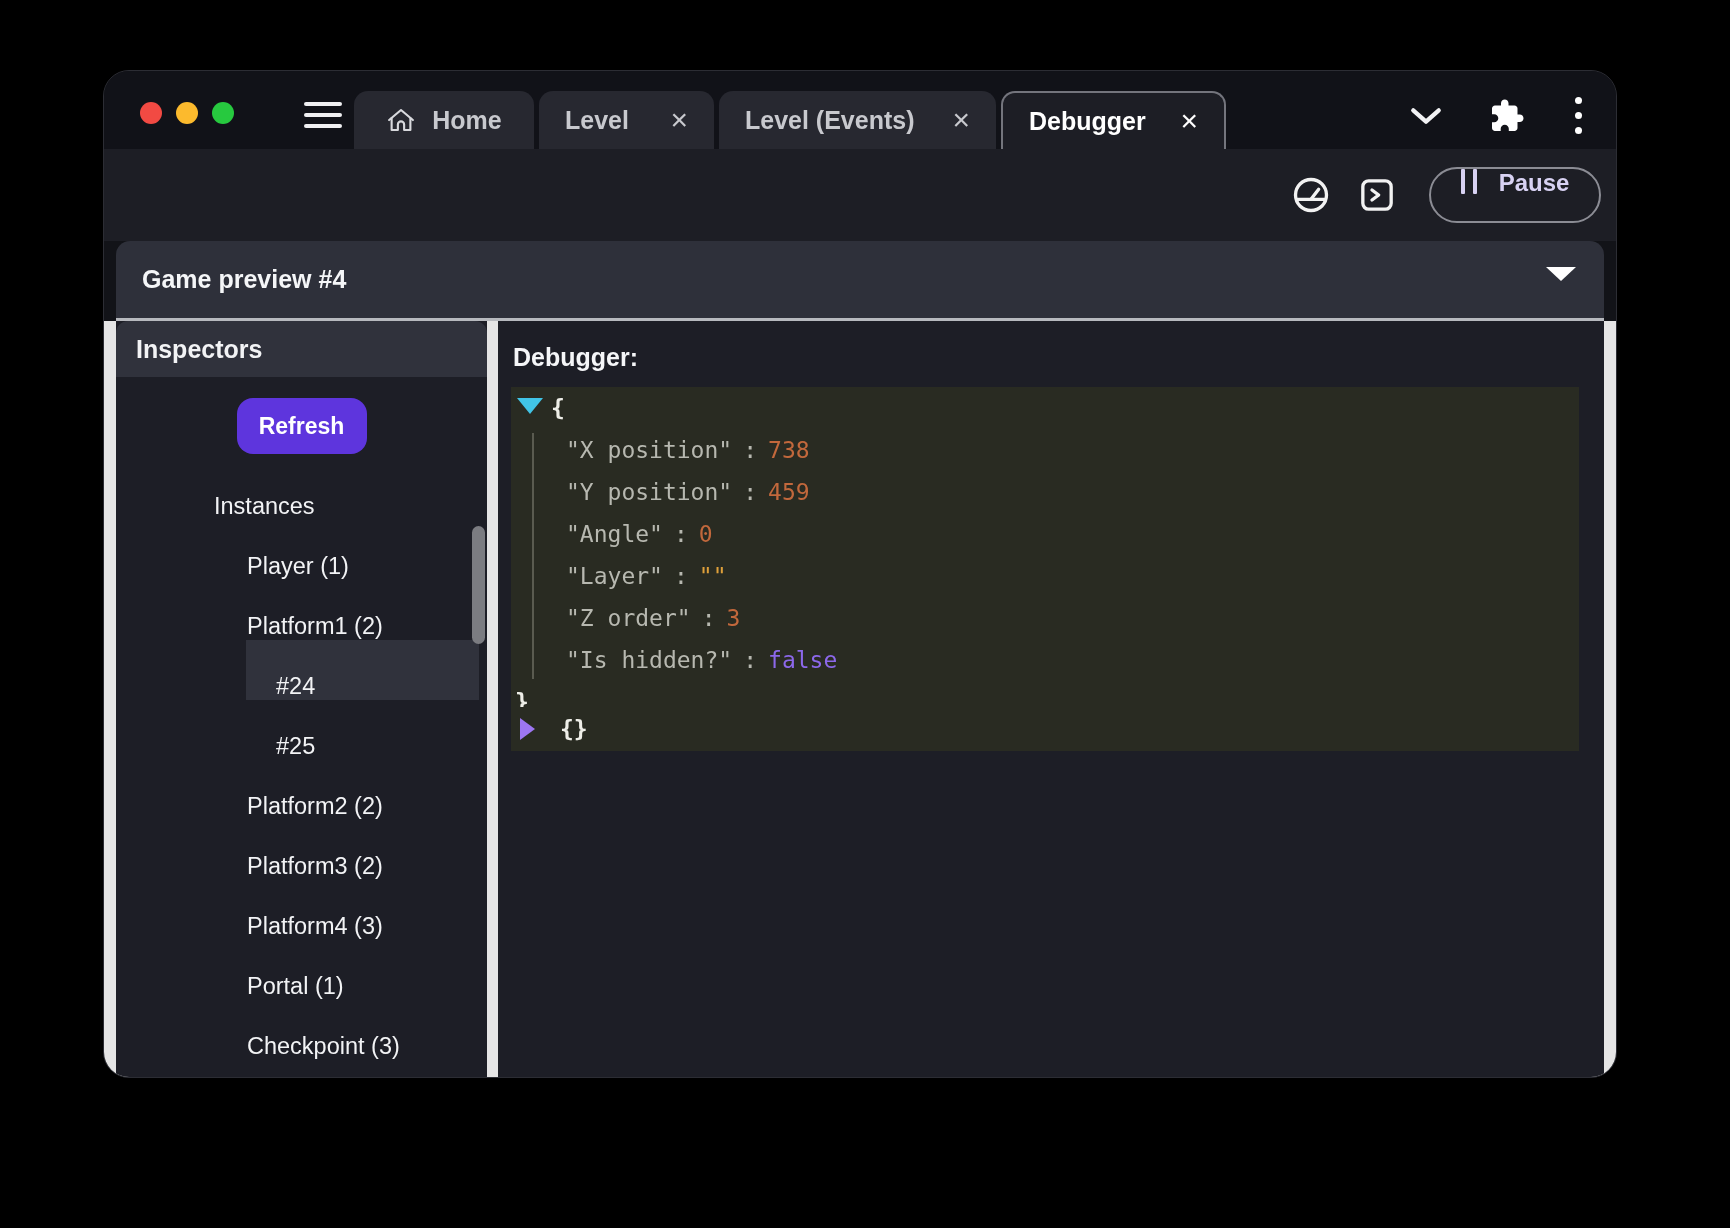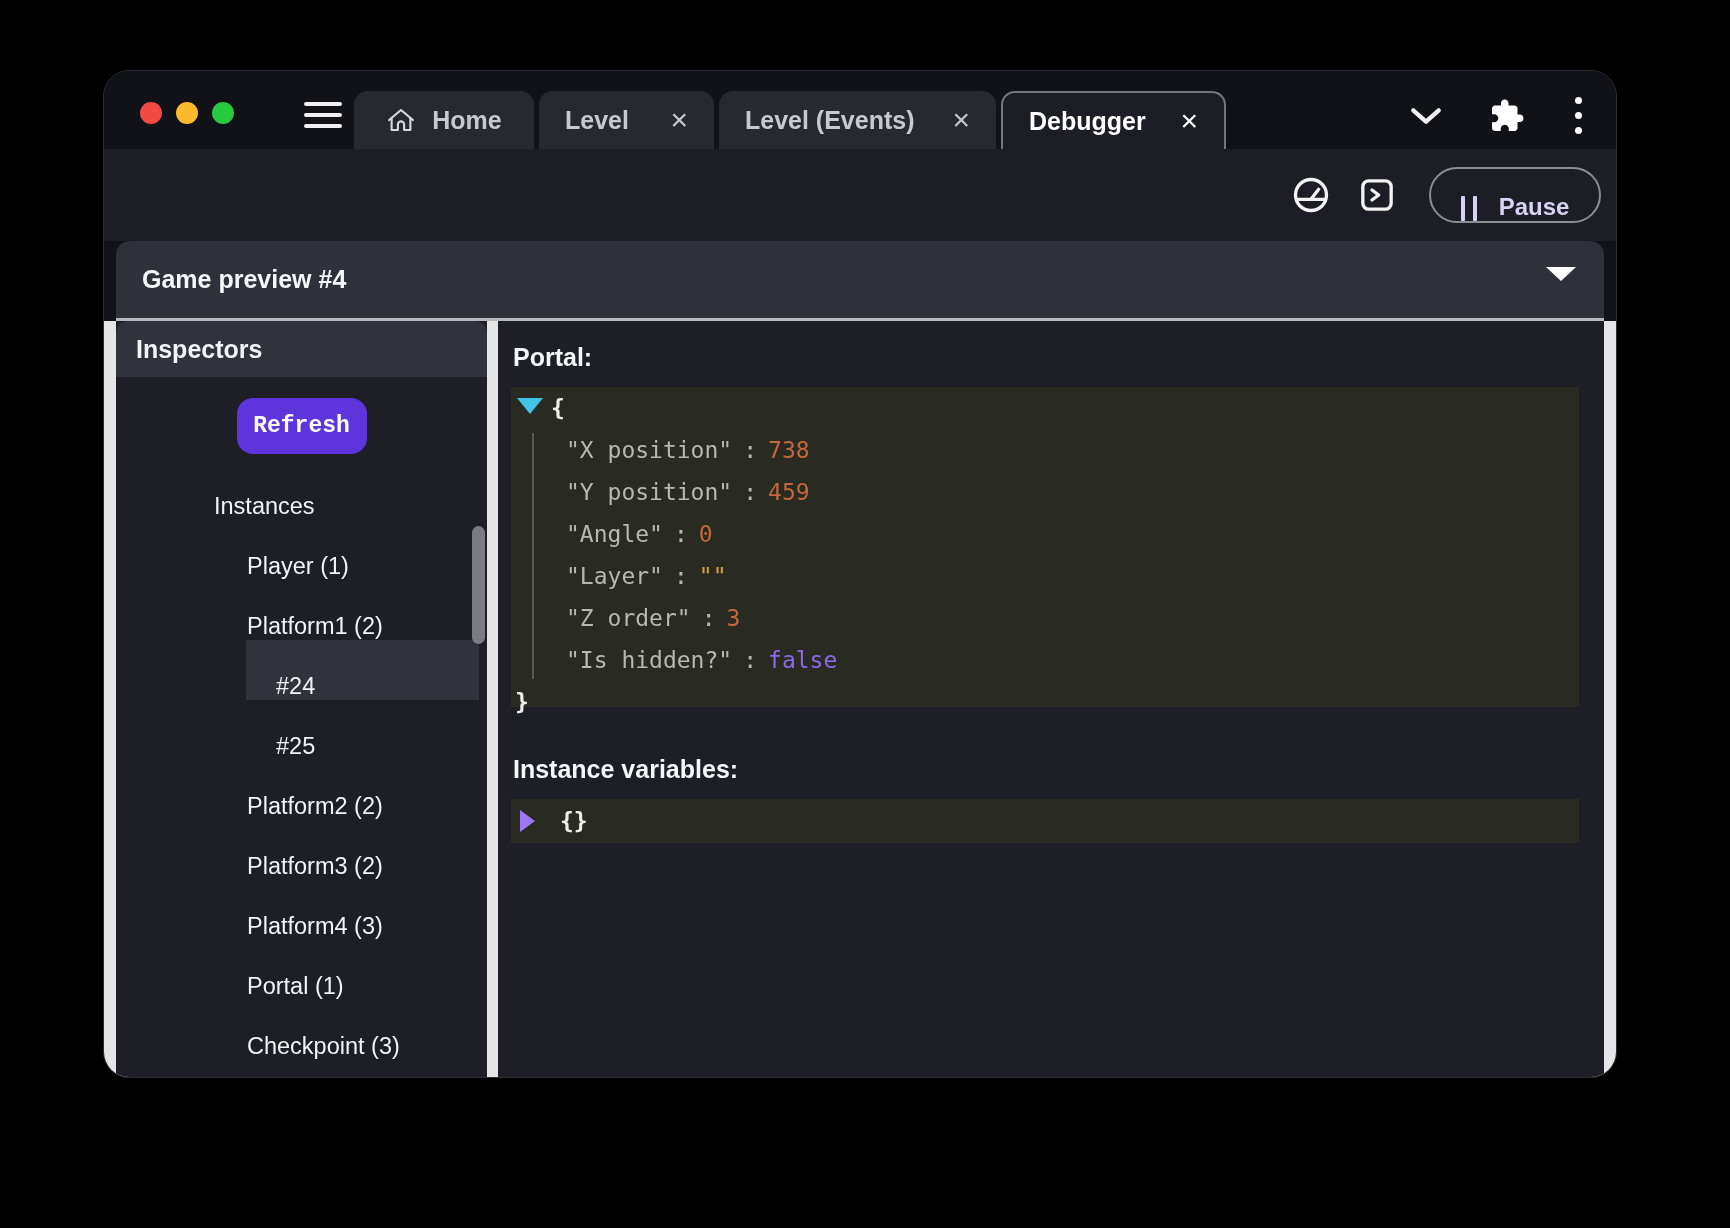--- a/index.html
+++ b/index.html
@@ -42,21 +42,21 @@
   .chev { width:34px; height:22px; color:#f2f2f4; cursor:pointer; }
   .puzzle { width:36px; height:36px; color:#ffffff; cursor:pointer; }
   .kebab { display:flex; flex-direction:column; gap:8px; padding:2px 4px; cursor:pointer; }
   .kebab i { width:7px; height:7px; border-radius:50%; background:#ffffff; }
 
   
   .toolbar { height:92px; background:#1d1e25; display:flex; align-items:center;
              justify-content:flex-end; padding-right:15px; gap:26px; }
   .tool-ico { width:40px; height:40px; color:#f2f2f2; cursor:pointer; }
   .pause-btn { height:56px; width:172px; border:2px solid #8b8c94; border-radius:28px;
-               background:transparent; display:flex; align-items:flex-end; justify-content:center;
+               background:transparent; display:flex; align-items:flex-start; justify-content:center;
                gap:22px; cursor:pointer; margin-left:6px; }
   .pause-bars { display:flex; gap:8px; }
   .pause-bars i { width:4px; height:25px; background:#d8d2f3; border-radius:1px; }
   .pause-label { color:#d8d2f3; font-size:24px; font-weight:700; }
 
   
   .preview-bar { height:80px; margin:0 12px; background:#2e303a;
                  border-radius:14px 14px 0 0; border-bottom:3px solid #b7b9be;
                  display:flex; align-items:center; position:relative; cursor:pointer; }
   .preview-title { color:#f5f6f8; font-size:25px; font-weight:600; padding-left:26px; }
@@ -67,21 +67,21 @@
   
   .content { display:flex; height:972px; background:#e5e5e5; }
 
   .sidebar { width:371px; margin-left:12px; position:relative; background:#1d1e26;
              overflow:hidden; }
   .sidebar-header { height:56px; background:#30323c; border-radius:12px 12px 0 0;
                     display:flex; align-items:center; }
   .sidebar-header span { color:#f2f3f5; font-size:25px; font-weight:600; padding-left:20px; }
   .refresh-btn { display:block; margin:21px auto 0; width:130px; height:56px;
                  background:#5e35dd; border:none; border-radius:16px; color:#ffffff;
-                 font-family:Liberation Mono, monospace;
+                 font-family:Liberation Sans, sans-serif;
                  font-size:23px; font-weight:700; cursor:pointer; }
   .tree { margin-top:6px; }
   .row { position:relative; height:60px; display:flex; align-items:flex-end;
          color:#f2f3f5; font-size:23.5px; font-weight:500; cursor:pointer; }
   .row .lbl { position:relative; z-index:1; }
   .row.d0 .lbl { padding-left:98px; }
   .row.d1 .lbl { padding-left:131px; }
   .row.d2 .lbl { padding-left:160px; }
   .row.selected::before { content:''; position:absolute; left:130px; right:8px;
                           top:0; bottom:0; background:#30323c; }
@@ -241,21 +241,21 @@
           <span class="lbl">Checkpoint (3)</span>
           </div>
         <div class="row d1">
           <span class="lbl">Ladder (1)</span>
           </div>
       </div>
       <div class="thumb"></div>
     </div>
 
     <div class="main">
-      <div class="section-label">Portal:</div>
+      <div class="section-label">Debugger:</div>
 
       <div class="json-box">
         <div class="guide"></div>
         <div class="jline open">
           <span class="caret-open"></span>
           <span class="brace">{</span>
         </div>
         <div class="jline">
           <span class="k">"X position"</span>
           <span class="c">:</span>
@@ -284,21 +284,20 @@
         <div class="jline">
           <span class="k">"Is hidden?"</span>
           <span class="c">:</span>
           <span class="v bool">false</span>
         </div>
         <div class="jline closeb">
           <span class="brace">}</span>
         </div>
       </div>
 
-      <div class="section-label" style="margin-top:48px;">Instance variables:</div>
 
       <div class="json-box collapsed">
         <span class="caret-closed"></span>
         <span class="brace">{}</span>
       </div>
 
       <div class="help-row">
         <button class="help-btn">
           <span class="q-circle">?</span>
           <span class="help-label">Help</span>

